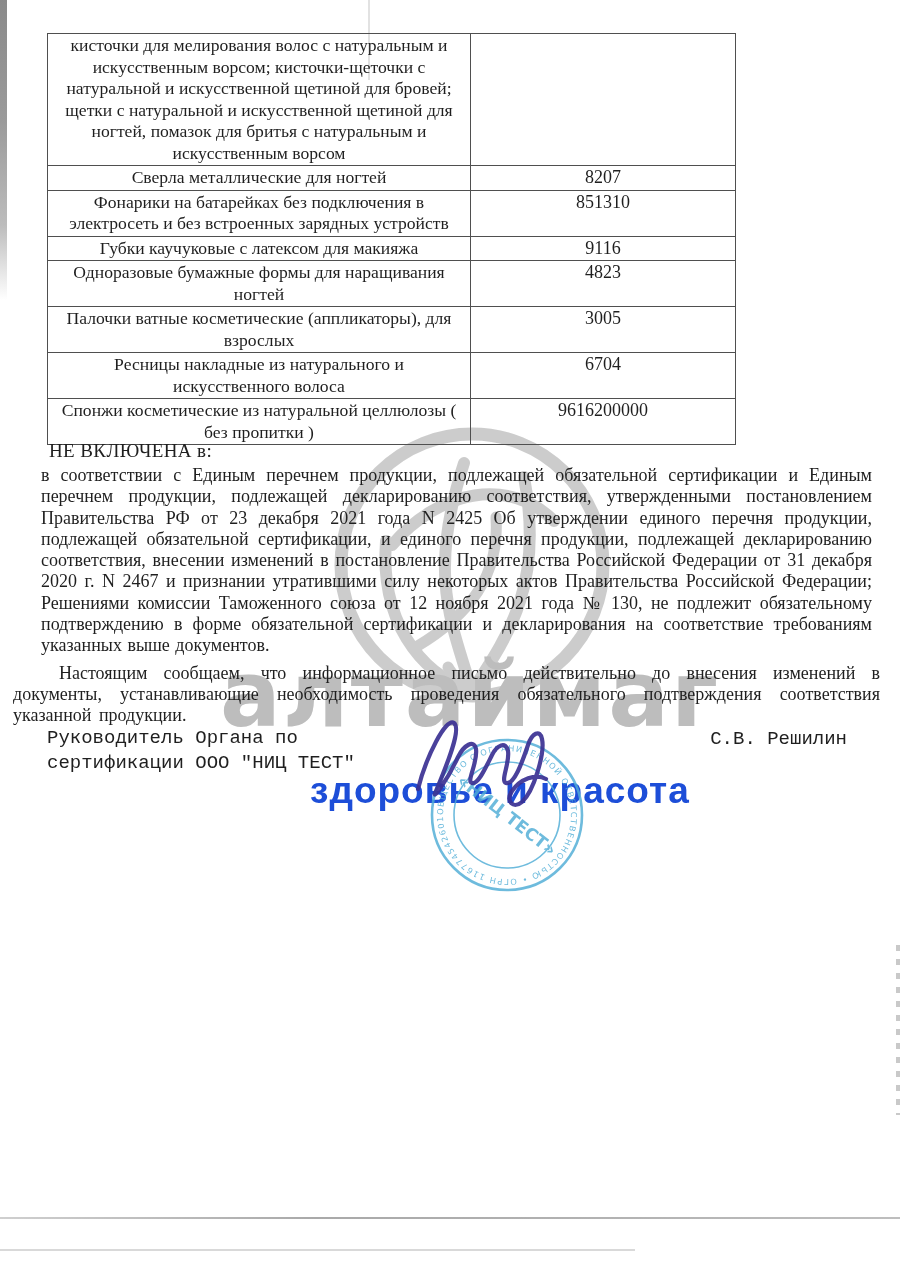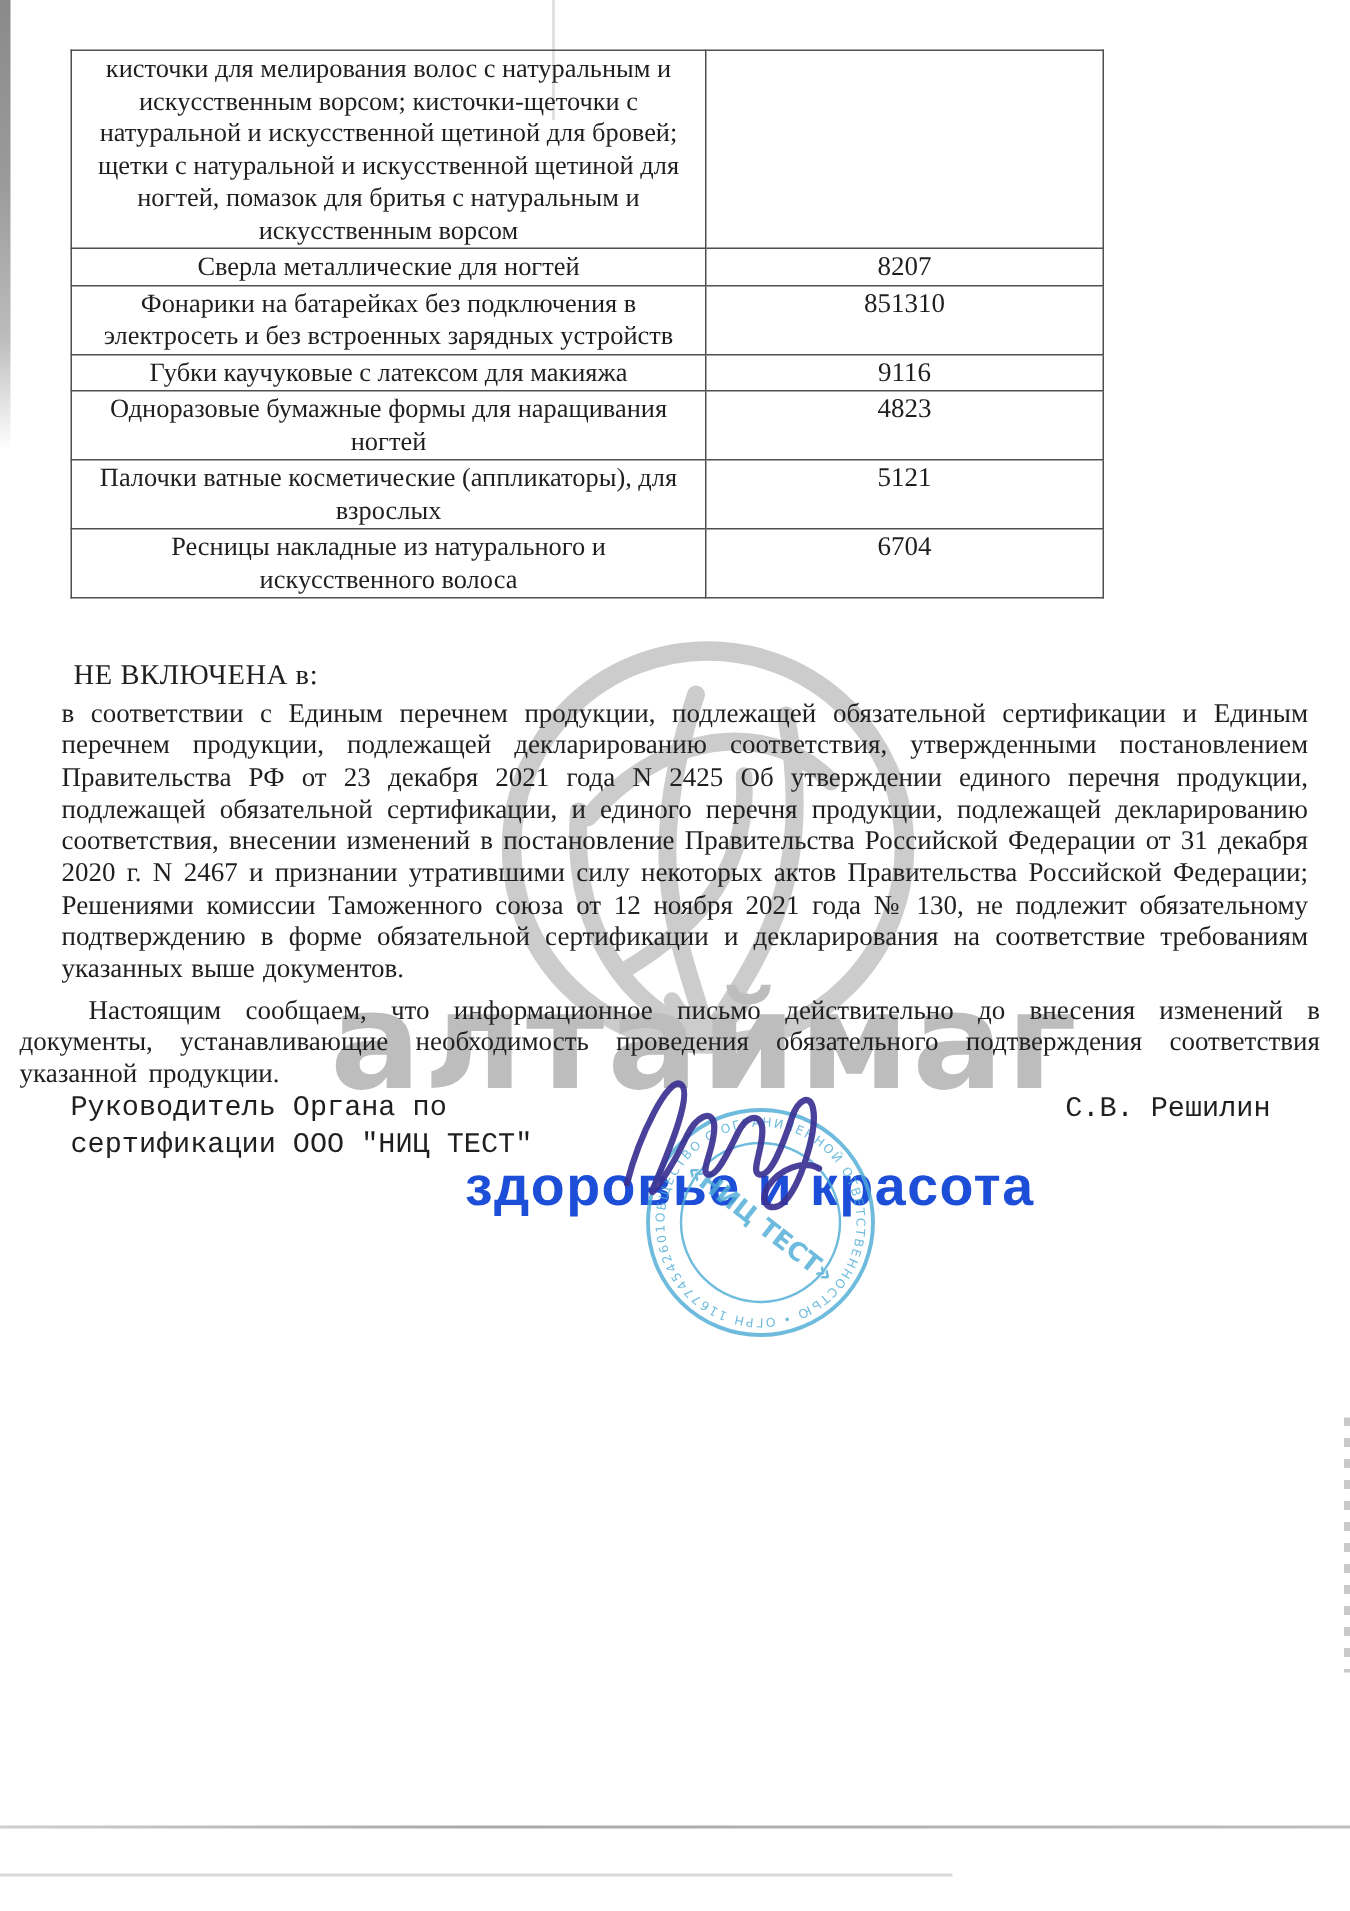--- a/index.html
+++ b/index.html
@@ -88,25 +88,29 @@
         <tr>
           <td class="c-product">Губки каучуковые с латексом для макияжа</td>
           <td class="c-code">9116</td>
         </tr>
         <tr>
           <td class="c-product">Одноразовые бумажные формы для наращивания ногтей</td>
           <td class="c-code">4823</td>
         </tr>
         <tr>
           <td class="c-product">Палочки ватные косметические (аппликаторы), для взрослых</td>
-          <td class="c-code">5121</td>
+          <td class="c-code">3005</td>
         </tr>
         <tr>
           <td class="c-product">Ресницы накладные из натурального и искусственного волоса</td>
           <td class="c-code">6704</td>
+        </tr>
+        <tr>
+          <td class="c-product">Спонжи косметические из натуральной целлюлозы ( без пропитки )</td>
+          <td class="c-code">9616200000</td>
         </tr>
       </tbody>
   </table>
 
   <div class="text-block">
     <div class="nb-heading">НЕ ВКЛЮЧЕНА в:</div>
     <p class="para-1">в соответствии с Единым перечнем продукции, подлежащей обязательной сертификации и Единым перечнем продукции, подлежащей декларированию соответствия, утвержденными постановлением Правительства РФ от 23 декабря 2021 года N 2425 Об утверждении единого перечня продукции, подлежащей обязательной сертификации, и единого перечня продукции, подлежащей декларированию соответствия, внесении изменений в постановление Правительства Российской Федерации от 31 декабря 2020 г. N 2467 и признании утратившими силу некоторых актов Правительства Российской Федерации; Решениями комиссии Таможенного союза от 12 ноября 2021 года № 130, не подлежит обязательному подтверждению в форме обязательной сертификации и декларирования на соответствие требованиям указанных выше документов.</p>
     <p class="para-2">Настоящим сообщаем, что информационное письмо действительно до внесения изменений в документы, устанавливающие необходимость проведения обязательного подтверждения соответствия указанной продукции.</p>
   </div>
 

